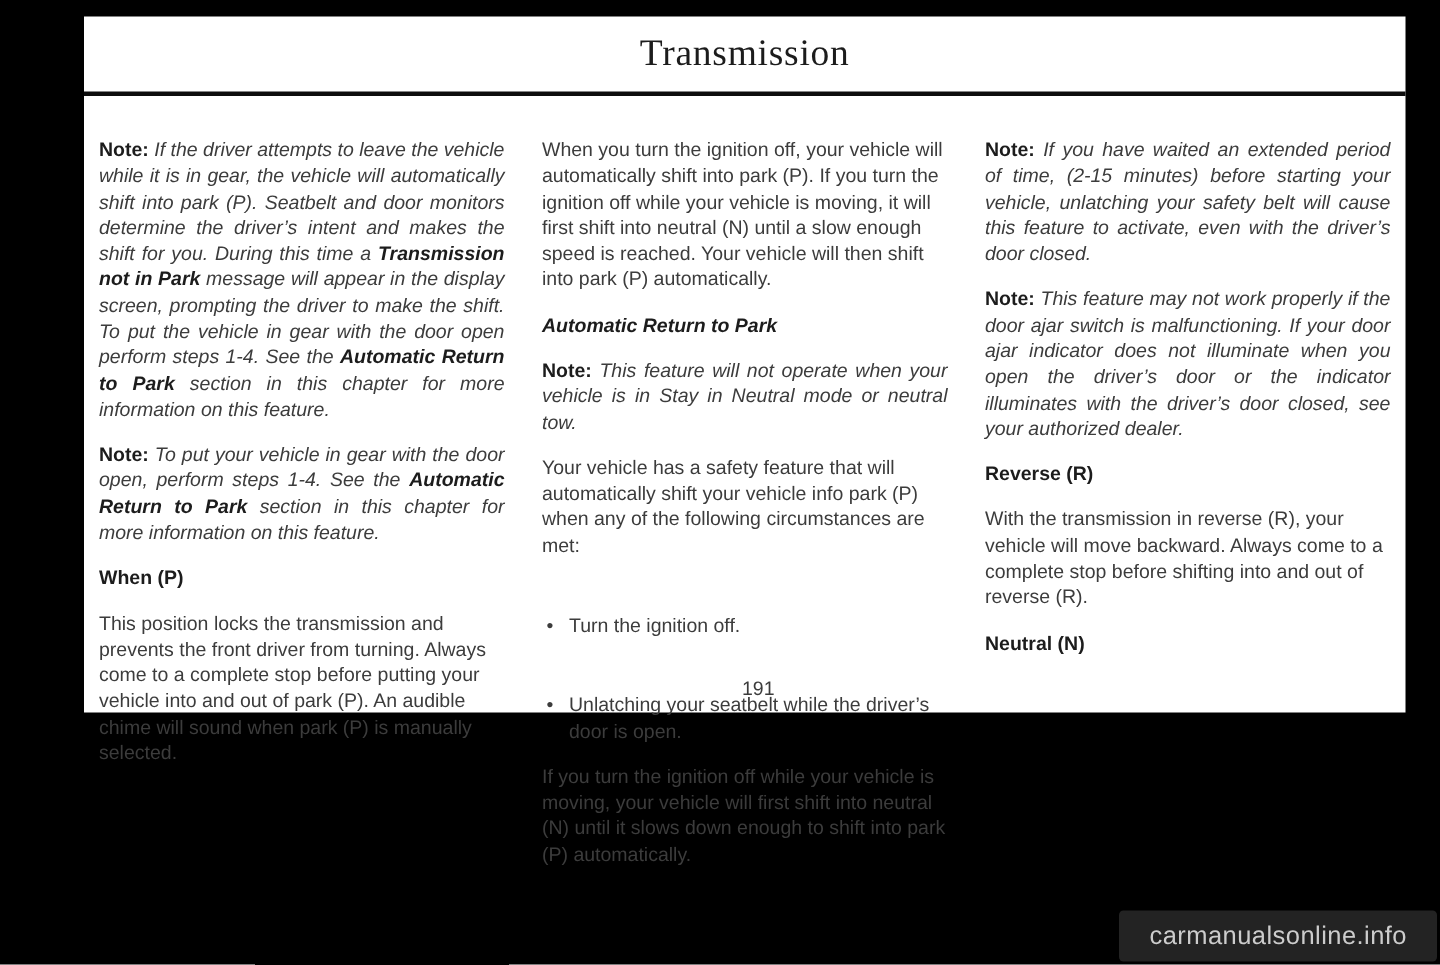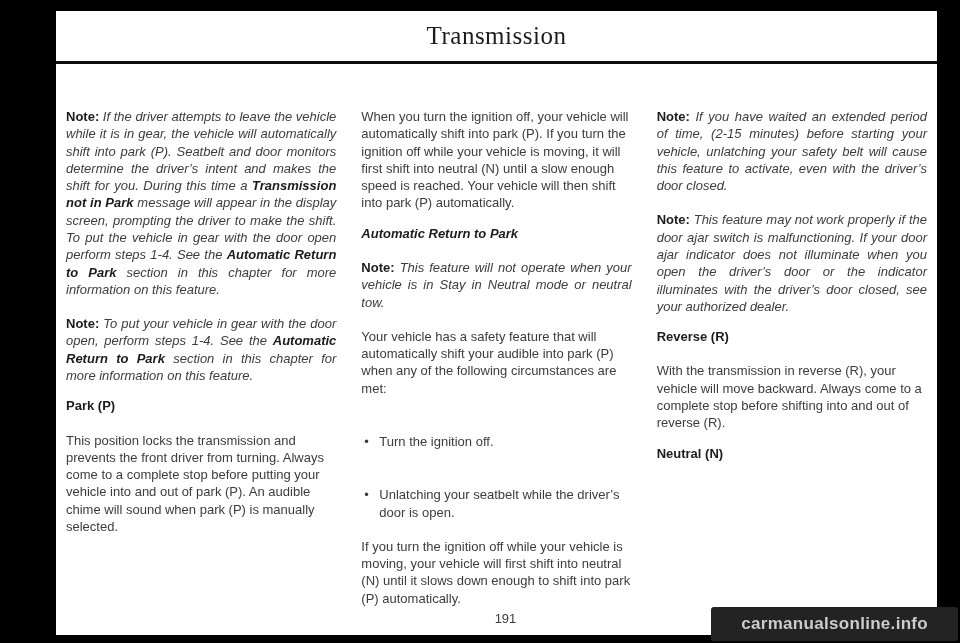--- a/index.html
+++ b/index.html
@@ -6,71 +6,71 @@
   html, body { margin: 0; padding: 0; }
   body {
     width: 960px; height: 643px;
     position: relative;
     background: var(--frame-bg, #000);
     font-family: "Liberation Sans", sans-serif;
     overflow: hidden;
   }
   .page {
     position: absolute; left: 56px; top: 11px;
-    width: 881px; height: 624px;
+    width: 881px; height: 464px;
     background: var(--page-bg, #fff);
   }
   .header { height: 50px; display: flex; align-items: center; justify-content: center; }
   .title {
     font-family: "Liberation Serif", serif;
     font-size: 25px; color: var(--strong, #1c1c1c); letter-spacing: .5px;
   }
   .rule { height: 3px; background: var(--rule, #0d0d0d); }
   .content { display: flex; gap: 25px; padding: 27px 10px 0 10px; }
   .col { flex: 1; min-width: 0; font-size: 13px; line-height: 1.33; color: var(--text, #3c3c3c); }
-  .col p { margin: 17px 0 13px 0; }
+  .col p { margin: 0 0 13px 0; }
   .note { text-align: justify; }
   .b { font-weight: bold; color: var(--strong, #1c1c1c); }
   .i { font-style: italic; }
   .heading { margin-top: 3px !important; }
   .bullets { list-style: none; margin: 0 0 13px 0; padding: 0; }
   .bullets li { position: relative; padding-left: 18px; margin-bottom: 6px; margin-top: 36px; }
   .bullets li::before { content: "\2022"; position: absolute; left: 3px; color: var(--text, #3c3c3c); }
   .pagenum {
     position: absolute; left: 18px; right: 0; bottom: 9px;
     text-align: center; font-size: 13px; color: var(--text, #3c3c3c);
   }
   .watermark {
     position: absolute; right: 2px; bottom: 2px;
     background: var(--watermark-bg, #232323);
     color: var(--watermark-text, #ccc);
-    font-size: 17px; font-weight: bold;
-    padding: 7px 30px; border-radius: 3px; letter-spacing: .3px;
+    font-size: 17px; font-weight: normal;
+    padding: 7px 20px; border-radius: 3px; letter-spacing: .3px;
   }
 </style>
 </head>
 <body>
 
 <div class="page">
   <div class="header">
     <span class="title">Transmission</span>
   </div>
   <div class="rule"></div>
   <div class="content">
       <div class="col">
         <p class="note"><span class="b">Note: </span><span class="i">If the driver attempts to leave the vehicle while it is in gear, the vehicle will automatically shift into park (P). Seatbelt and door monitors determine the driver’s intent and makes the shift for you. During this time a </span><span class="b i">Transmission not in Park</span><span class="i"> message will appear in the display screen, prompting the driver to make the shift. To put the vehicle in gear with the door open perform steps 1-4. See the </span><span class="b i">Automatic Return to Park</span><span class="i"> section in this chapter for more information on this feature.</span></p>
         <p class="note"><span class="b">Note: </span><span class="i">To put your vehicle in gear with the door open, perform steps 1-4. See the </span><span class="b i">Automatic Return to Park</span><span class="i"> section in this chapter for more information on this feature.</span></p>
-        <p class="heading"><span class="b">Park (P)</span></p>
+        <p class="heading"><span class="b">When (P)</span></p>
         <p class="para"><span>This position locks the transmission and prevents the front driver from turning. Always come to a complete stop before putting your vehicle into and out of park (P). An audible chime will sound when park (P) is manually selected.</span></p>
       </div>
       <div class="col">
         <p class="para"><span>When you turn the ignition off, your vehicle will automatically shift into park (P). If you turn the ignition off while your vehicle is moving, it will first shift into neutral (N) until a slow enough speed is reached. Your vehicle will then shift into park (P) automatically.</span></p>
         <p class="heading"><span class="b i">Automatic Return to Park</span></p>
         <p class="note"><span class="b">Note: </span><span class="i">This feature will not operate when your vehicle is in Stay in Neutral mode or neutral tow.</span></p>
-        <p class="para"><span>Your vehicle has a safety feature that will automatically shift your audible into park (P) when any of the following circumstances are met:</span></p>
+        <p class="para"><span>Your vehicle has a safety feature that will automatically shift your vehicle info park (P) when any of the following circumstances are met:</span></p>
         <ul class="bullets">
           <li>Turn the ignition off.</li>
           <li>Unlatching your seatbelt while the driver’s door is open.</li>
         </ul>
         <p class="para"><span>If you turn the ignition off while your vehicle is moving, your vehicle will first shift into neutral (N) until it slows down enough to shift into park (P) automatically.</span></p>
       </div>
       <div class="col">
         <p class="note"><span class="b">Note: </span><span class="i">If you have waited an extended period of time, (2-15 minutes) before starting your vehicle, unlatching your safety belt will cause this feature to activate, even with the driver’s door closed.</span></p>
         <p class="note"><span class="b">Note: </span><span class="i">This feature may not work properly if the door ajar switch is malfunctioning. If your door ajar indicator does not illuminate when you open the driver’s door or the indicator illuminates with the driver’s door closed, see your authorized dealer.</span></p>
         <p class="heading"><span class="b">Reverse (R)</span></p>

